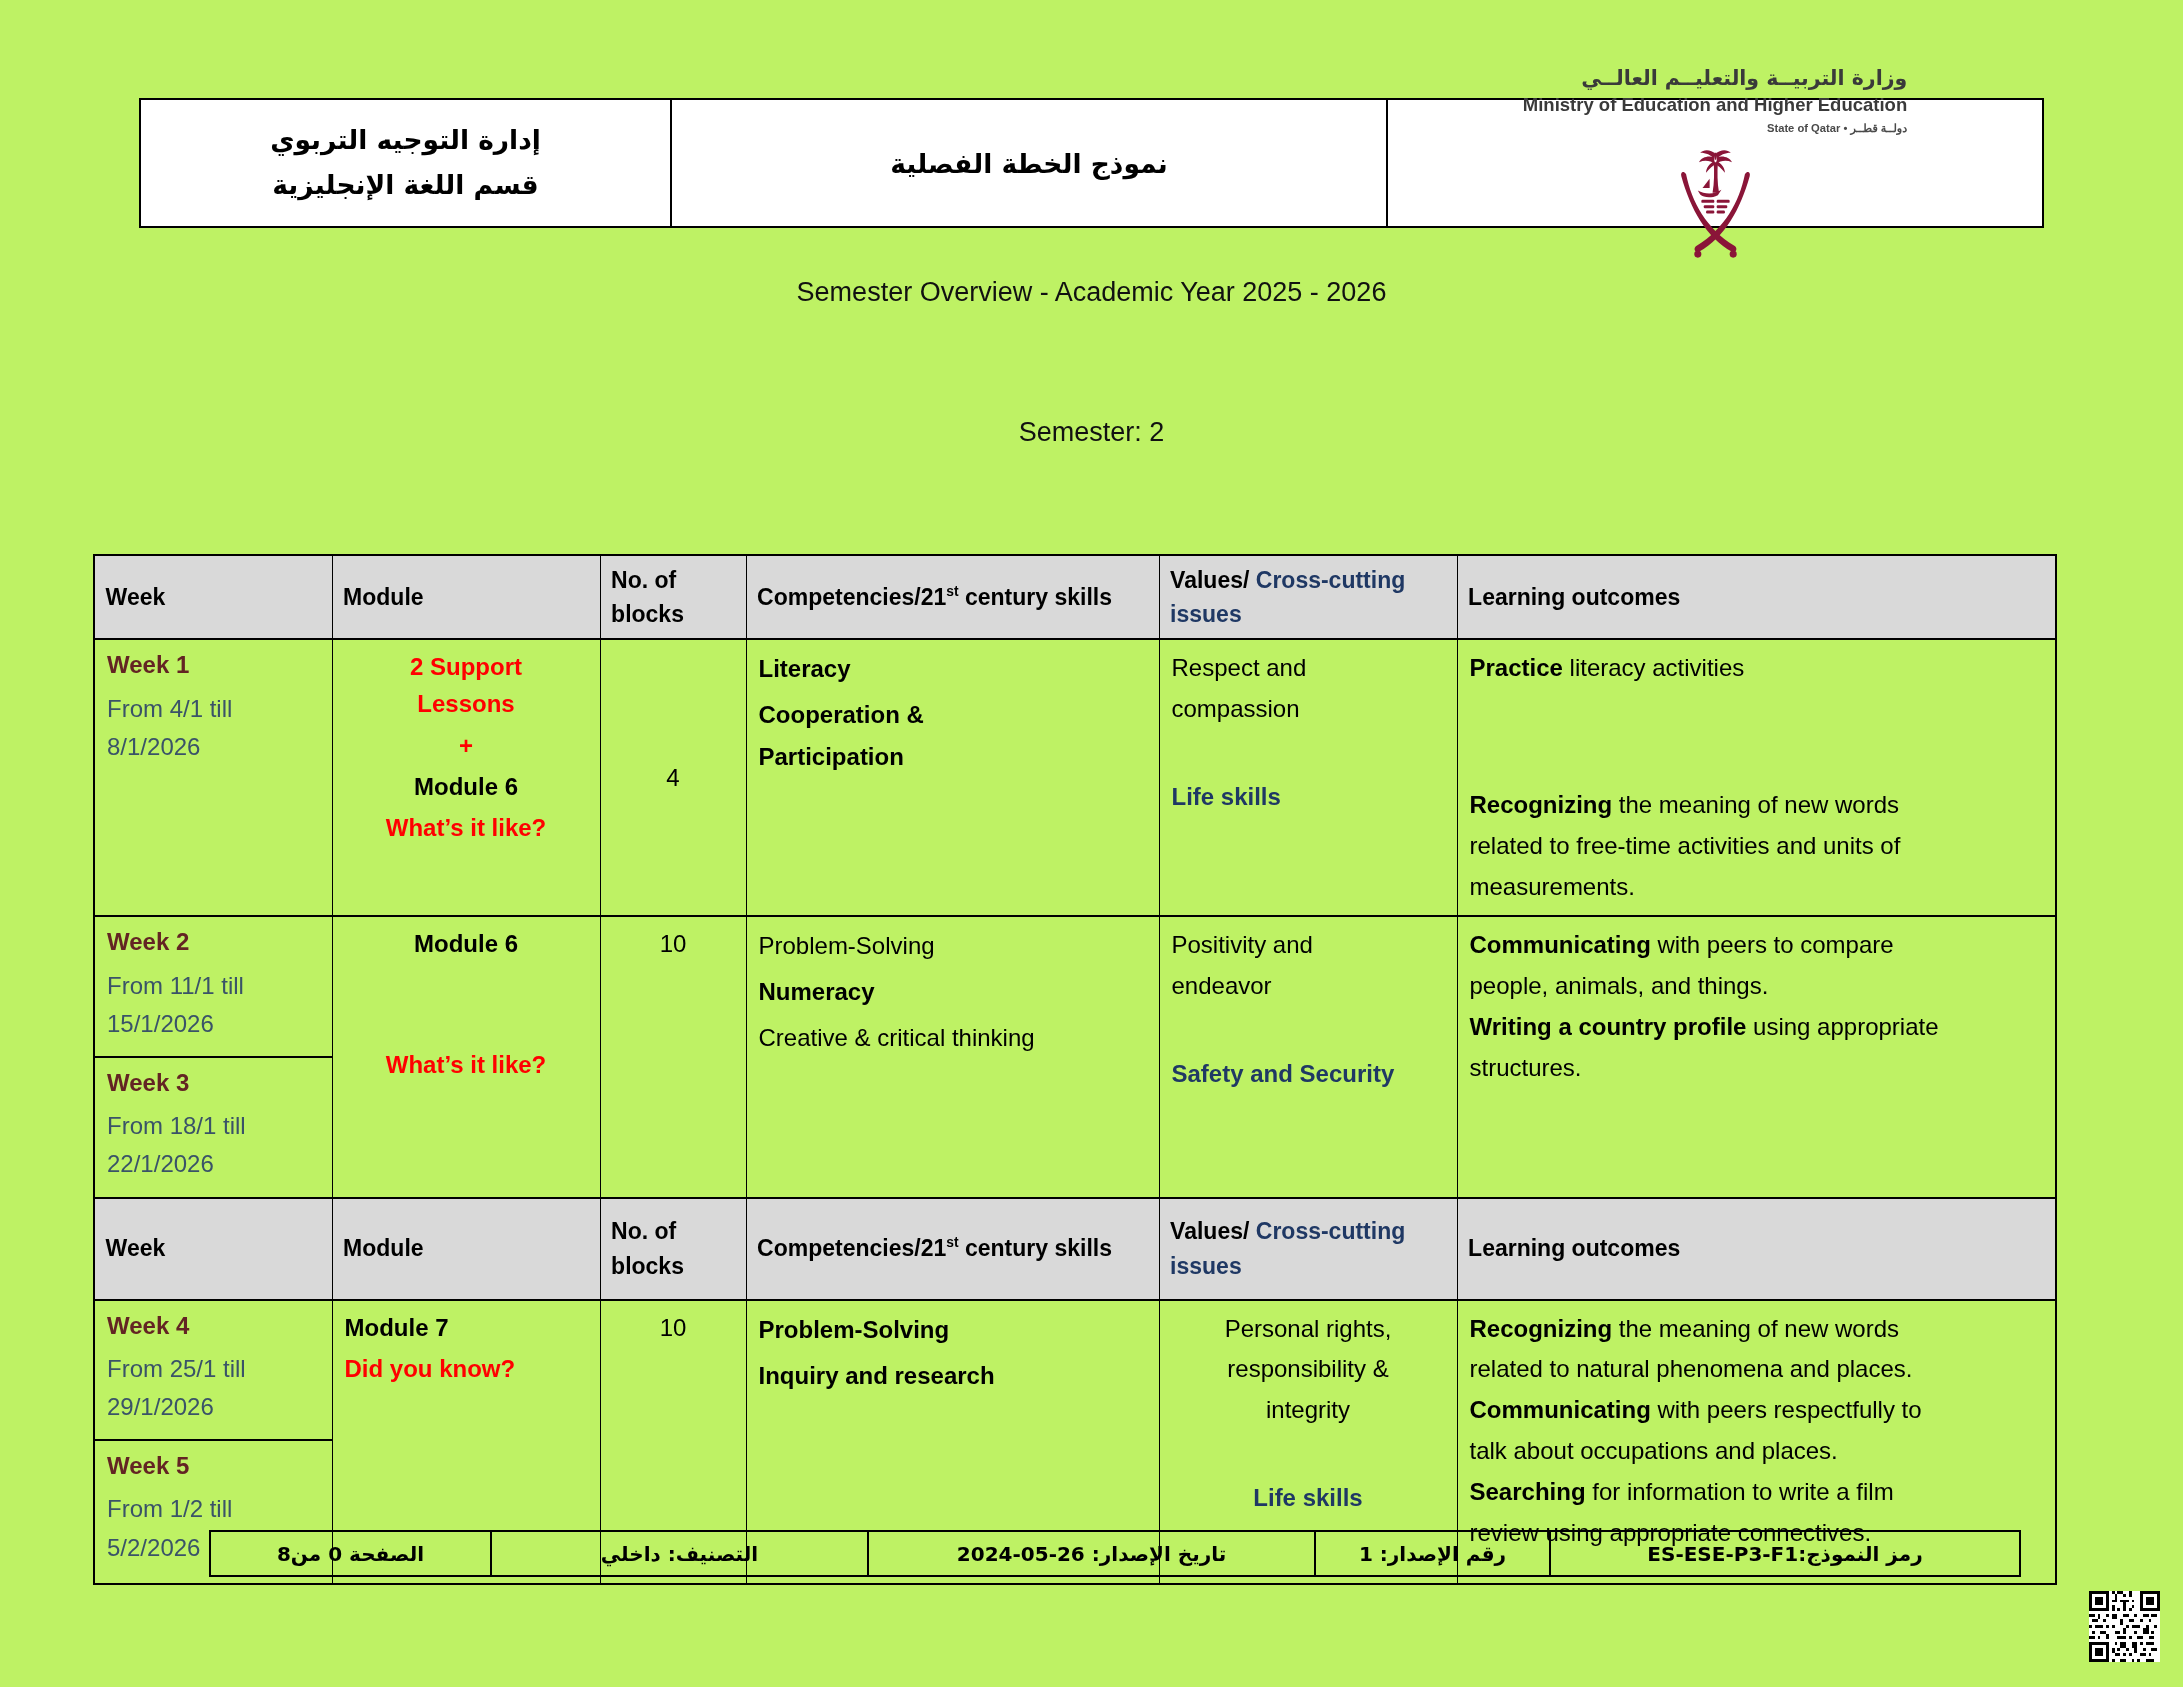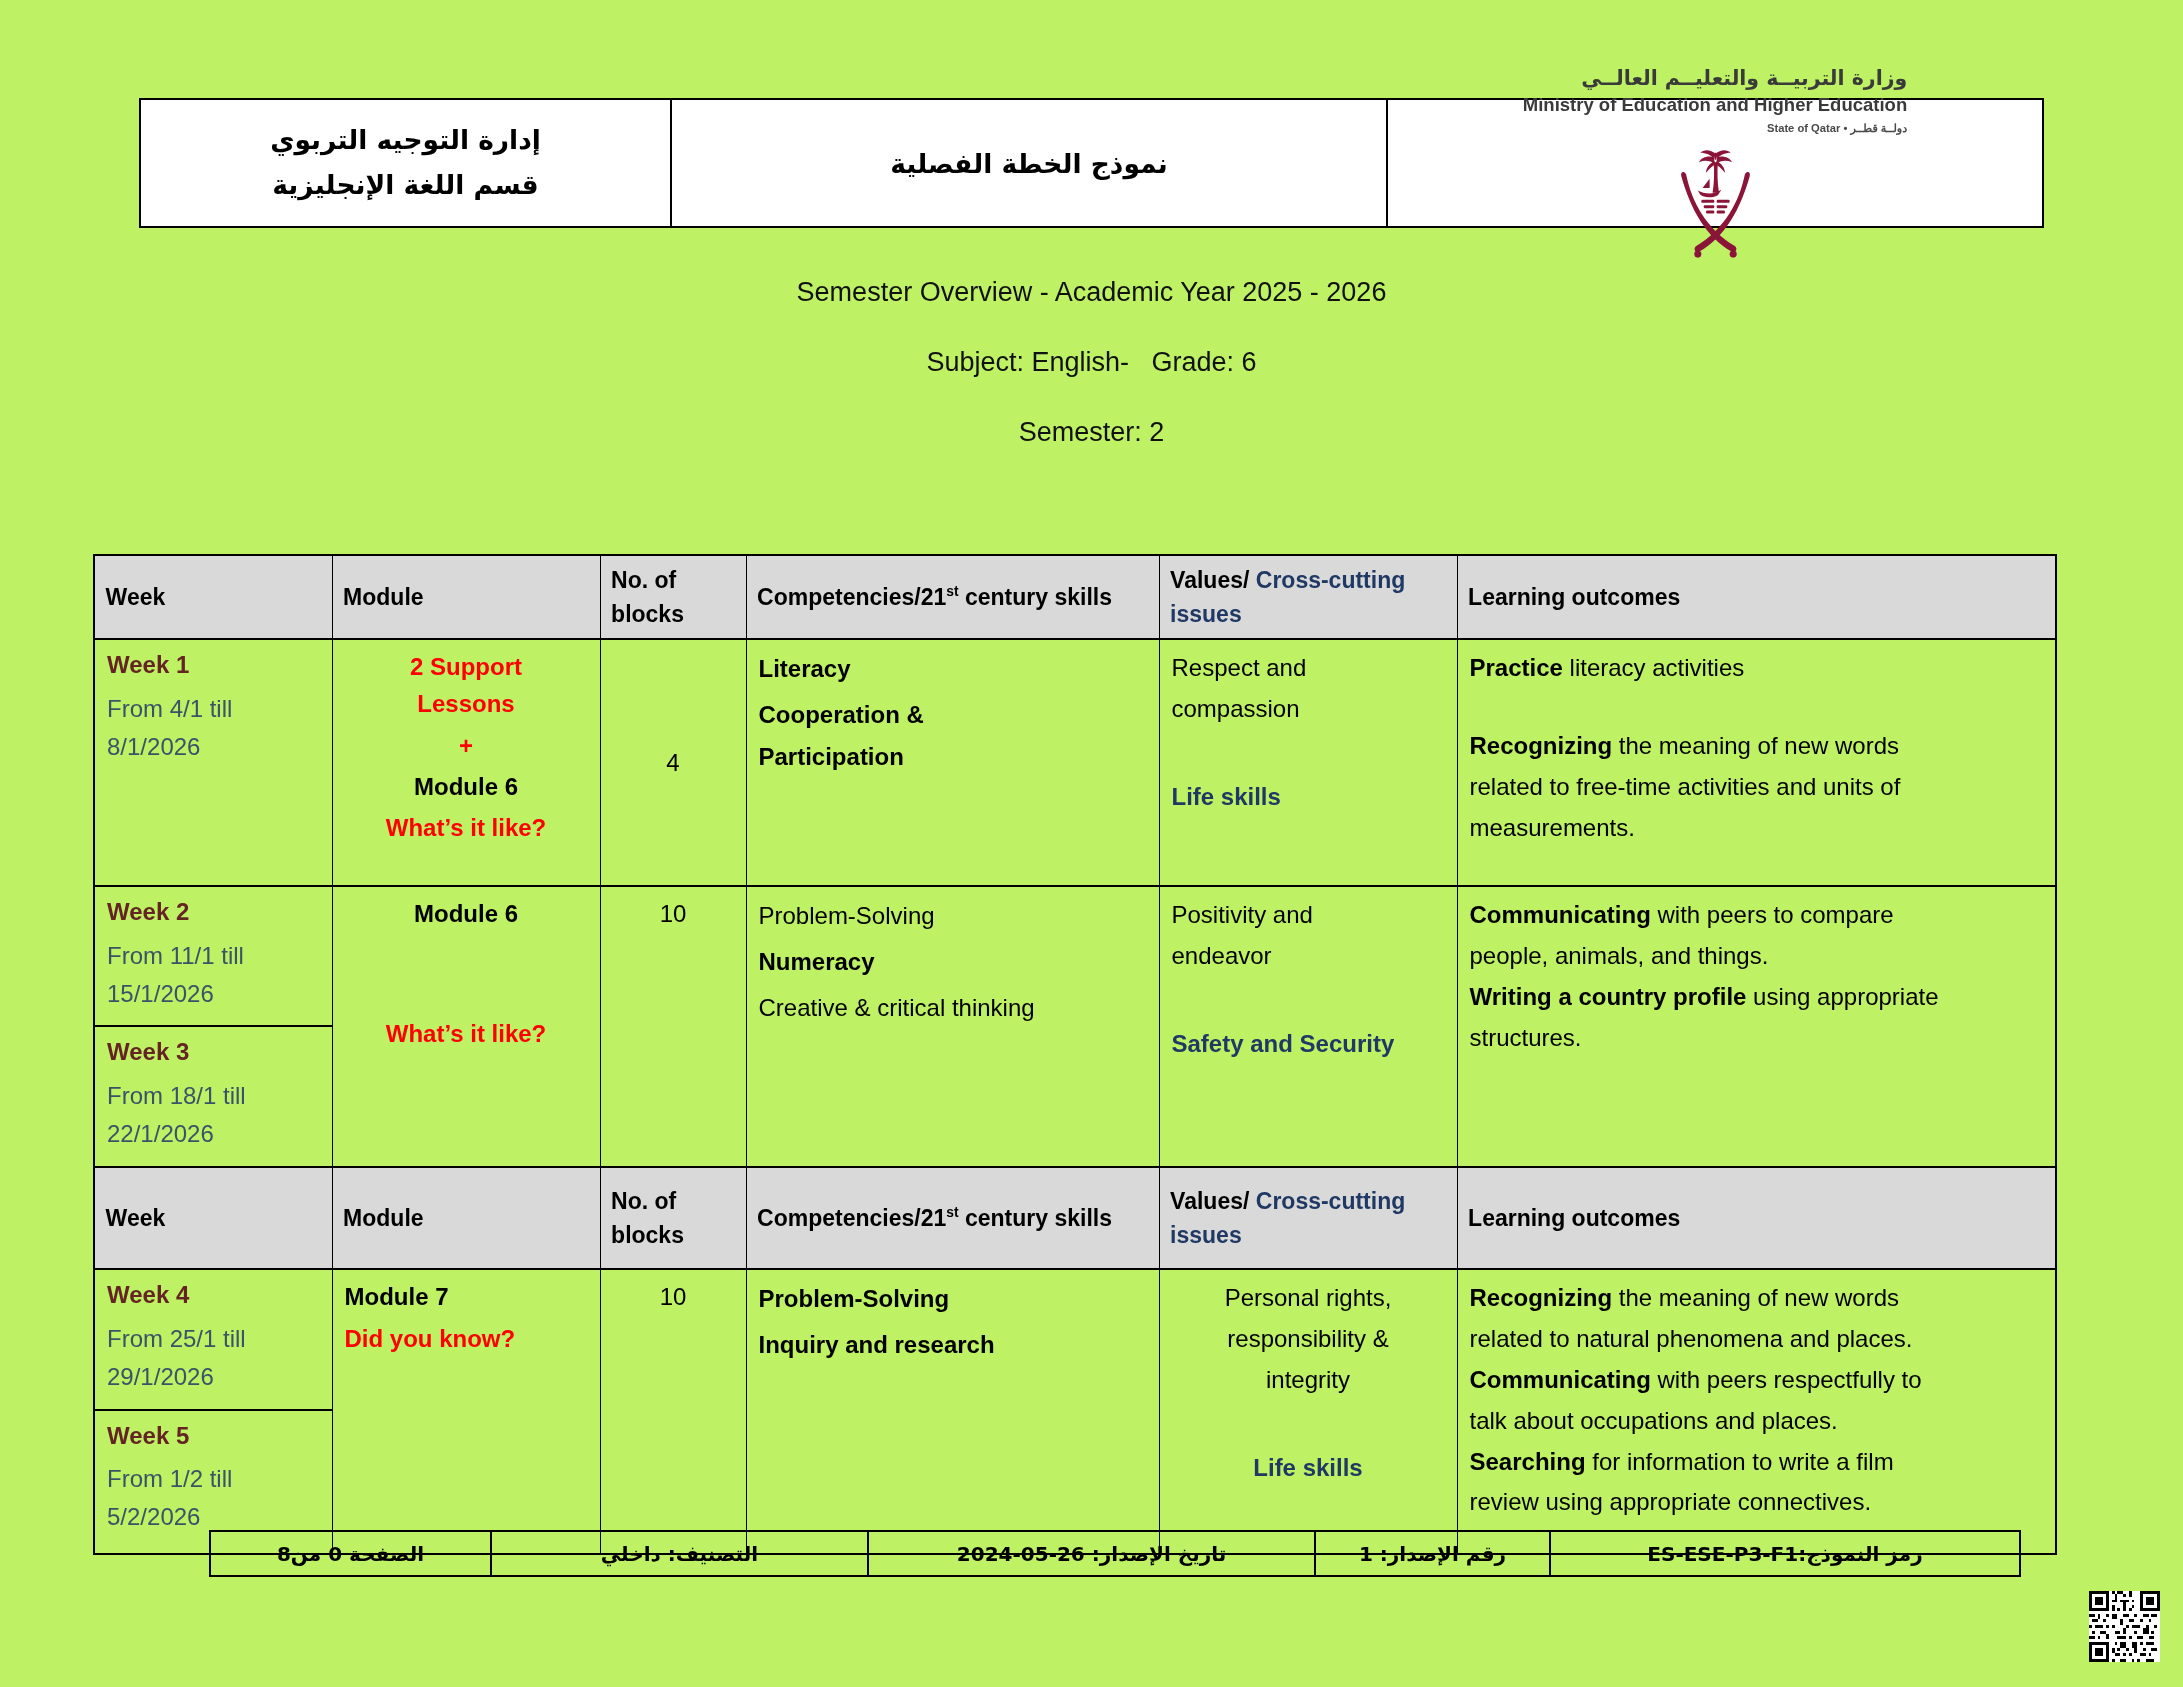--- a/index.html
+++ b/index.html
@@ -52,21 +52,21 @@
   .mod-gap{margin-top:83px;}
   td.blocks{text-align:center;}
   td.blocks.mid{vertical-align:middle;}
   .comp p{line-height:1.75;}
   .compnarrow{max-width:284px;}
   .vtext{max-width:198px;line-height:1.7;}
   td.vcenter{text-align:center;}
   td.vcenter .vtext{margin-left:auto;margin-right:auto;}
   .vtag{color:#1f3864;font-weight:bold;margin-top:48px;}
   .out{max-width:490px;line-height:1.7;margin:0;}
-  .out-gap{margin-top:37px;}
+  .out-gap{margin-top:96px;}
 
   
   .ftr-table{position:absolute;left:169px;top:1530px;padding-left:40px;}
   table.ftr{border-collapse:collapse;table-layout:fixed;width:1809px;border:2px solid #000;}
   table.ftr td{border:2px solid #000;height:41px;text-align:center;vertical-align:middle;
                font-family:"DejaVu Sans",sans-serif;font-weight:bold;font-size:20px;}
 
   .qr{position:absolute;left:2089px;top:1591px;}
 </style>
 </head>
@@ -114,21 +114,20 @@
           <path d="M10 44 C20 92 44 136 92 166 C98 170 96 178 88 176 C44 152 18 104 2 48 C0 40 6 38 10 44 Z"></path>
           <path d="M110 44 C100 92 76 136 28 166 C22 170 24 178 32 176 C76 152 102 104 118 48 C120 40 114 38 110 44 Z"></path>
           <circle cx="90" cy="180" r="6"></circle>
           <circle cx="30" cy="180" r="6"></circle>
         </g>
       </svg>
     </div>
   </div>
 
   <div class="doc-title t1">Semester Overview - Academic Year 2025 - 2026</div>
-  <div class="doc-title t2">Subject: English-   Grade: 6</div>
   <div class="doc-title t3">Semester: 2</div>
 
   <div class="main-table-wrap">
     <table class="main">
       <colgroup>
         <col style="width:238px">
           <col style="width:268px">
           <col style="width:146px">
         <col style="width:413px">
           <col style="width:298px">

